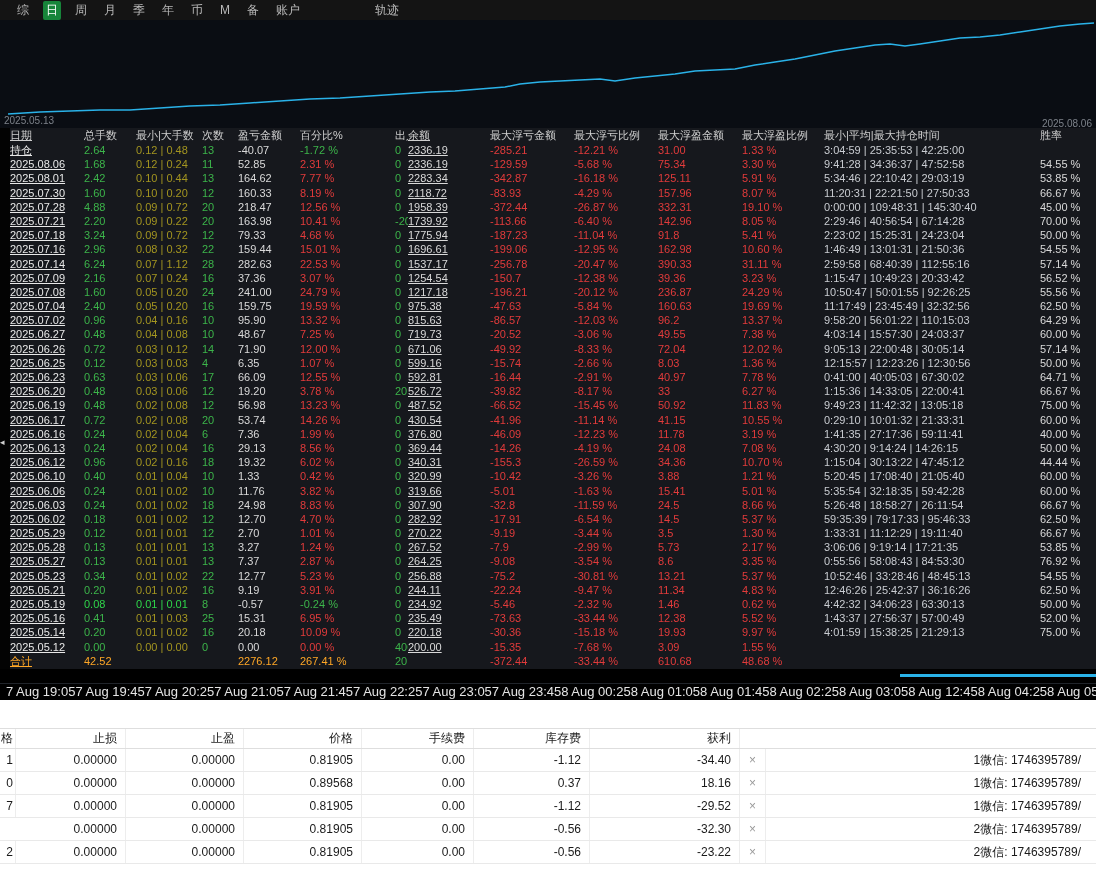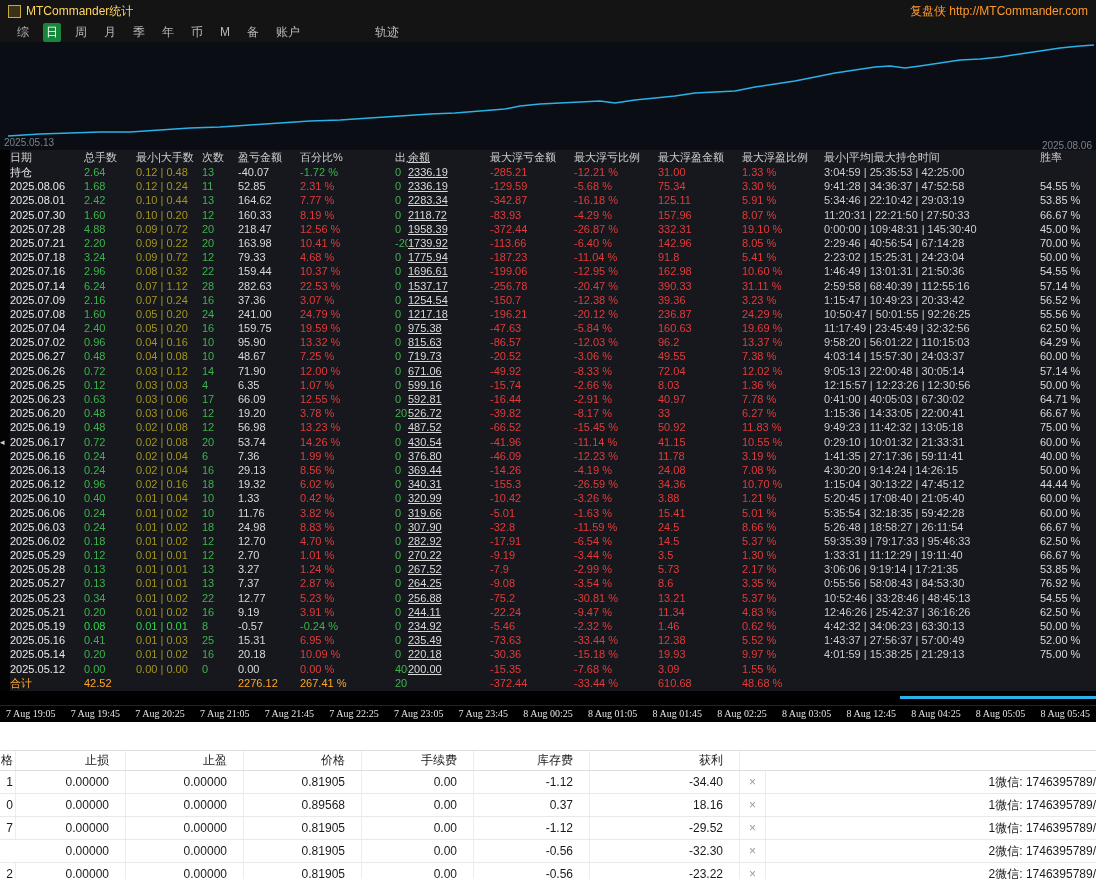--- a/index.html
+++ b/index.html
@@ -32,67 +32,60 @@
   .chart-label.end{right:4px;bottom:-1px;}
 
   
   .stats{flex:0 0 auto;background:#16181d;border-left:10px solid #030303;font-size:11px;color:#d9d9d9;}
   .shead,.srow,.trow{display:grid;grid-template-columns:74px 52px 66px 36px 62px 60px 48px 82px 84px 84px 84px 82px 216px 56px;white-space:nowrap;}
   .shead{height:15px;line-height:15px;}
   .srow{height:14.2px;line-height:14.2px;}
   .trow{height:15px;line-height:15px;}
   .cell{overflow:hidden;padding-right:4px;}
   .shead .cell{color:#cfcfcf;}
-  .c-date{color:#e8e8e8;}
+  .c-date{color:#e8e8e8;text-decoration:underline;}
   .c-lots{color:#3cb44a;}
   .c-minmax{color:#a39520;}
   .c-count{color:#3cb44a;}
   .c-pl{color:#d9d9d9;}
   .c-pct.pos{color:#e23b3b;}
   .c-pct.neg{color:#3cb44a;}
   .c-cash{color:#3cb44a;margin-left:35px;}
   .c-bal{color:#d9d9d9;text-decoration:underline;}
   .c-mfl,.c-mflp,.c-mfp,.c-mfpp{color:#e23b3b;}
   .c-time{color:#c9ccd1;}
   .c-win{color:#d9d9d9;}
   .srow.loss .c-lots,.srow.loss .c-minmax{color:#2fd64a;}
   .trow .c-date,.trow .c-lots,.trow .c-pl,.trow .c-pct{color:#ffa726;}
   .trow .c-cash{color:#3cb44a;}
   .trow .c-mfl,.trow .c-mflp,.trow .c-mfp,.trow .c-mfpp{color:#e23b3b;}
 
   
   .navstrip{height:14px;flex:0 0 14px;background:#000;position:relative;border-bottom:1px solid #20242a;}
   .navthumb{position:absolute;right:0;top:5px;width:196px;height:3px;background:#2ab2e8;}
-  .timeline{height:16px;flex:0 0 16px;background:#000;display:flex;justify-content:space-between;align-items:center;padding:0 6px;font-size:10px;color:#e4e4e4;white-space:nowrap;font-family:Liberation Serif, serif;}
+  .timeline{height:16px;flex:0 0 16px;background:#000;display:flex;justify-content:space-between;align-items:center;padding:0 6px;font-size:13px;color:#e4e4e4;white-space:nowrap;}
 
   
   .orders{flex:1;background:#fff;color:#1a1a1a;font-size:12px;overflow:hidden;}
   .orders-blank{height:28px;}
   .ohead,.orow{display:grid;grid-template-columns:16px 110px 118px 118px 112px 116px 150px 26px 1fr;align-items:center;}
   .ohead{height:19px;line-height:19px;border-top:1px solid #dedede;border-bottom:1px solid #dedede;}
   .orow{height:22px;line-height:22px;border-bottom:1px solid #e9e9e9;}
-  .ocell{text-align:right;padding-right:16px;border-right:1px solid #ededed;overflow:hidden;white-space:nowrap;}
+  .ocell{text-align:right;padding-right:8px;border-right:1px solid #ededed;overflow:hidden;white-space:nowrap;}
   .ocell:first-child{padding-right:2px;}
   .ocell.close{text-align:center;padding:0;color:#9a9a9a;font-size:12px;}
-  .ocell.comment{border-right:none;text-align:right;padding-right:0;}
+  .ocell.comment{border-right:none;text-align:right;padding-right:15px;}
 
   .left-marker{position:absolute;left:0;top:438px;color:#cfcfcf;font-size:9px;line-height:9px;}
 </style>
 </head>
 <body>
 
 <div class="screen">
 
-  <div class="titlebar">
-    <div class="title-left">
-      <span class="app-icon"></span>
-      <span class="title-text">MTCommander统计</span>
-    </div>
-    <span class="brand">复盘侠 http://MTCommander.com</span>
-  </div>
 
   <div class="menubar">
     <div class="menu-items" id="menu-items">
         <span class="menu-item">综</span>
         <span class="menu-item active">日</span>
         <span class="menu-item">周</span>
         <span class="menu-item">月</span>
         <span class="menu-item">季</span>
         <span class="menu-item">年</span>
         <span class="menu-item">币</span>
@@ -240,21 +233,21 @@
           <span class="cell c-mfpp">5.41 %</span>
           <span class="cell c-time">2:23:02 | 15:25:31 | 24:23:04</span>
           <span class="cell c-win">50.00 %</span>
         </div>
         <div class="srow">
           <span class="cell c-date">2025.07.16</span>
           <span class="cell c-lots">2.96</span>
           <span class="cell c-minmax">0.08 | 0.32</span>
           <span class="cell c-count">22</span>
           <span class="cell c-pl">159.44</span>
-          <span class="cell c-pct pos">10.37 %</span>
+          <span class="cell c-pct pos">15.01 %</span>
           <span class="cell c-cash">0</span>
           <span class="cell c-bal">1696.61</span>
           <span class="cell c-mfl">-199.06</span>
           <span class="cell c-mflp">-12.95 %</span>
           <span class="cell c-mfp">162.98</span>
           <span class="cell c-mfpp">10.60 %</span>
           <span class="cell c-time">1:46:49 | 13:01:31 | 21:50:36</span>
           <span class="cell c-win">54.55 %</span>
         </div>
         <div class="srow">

